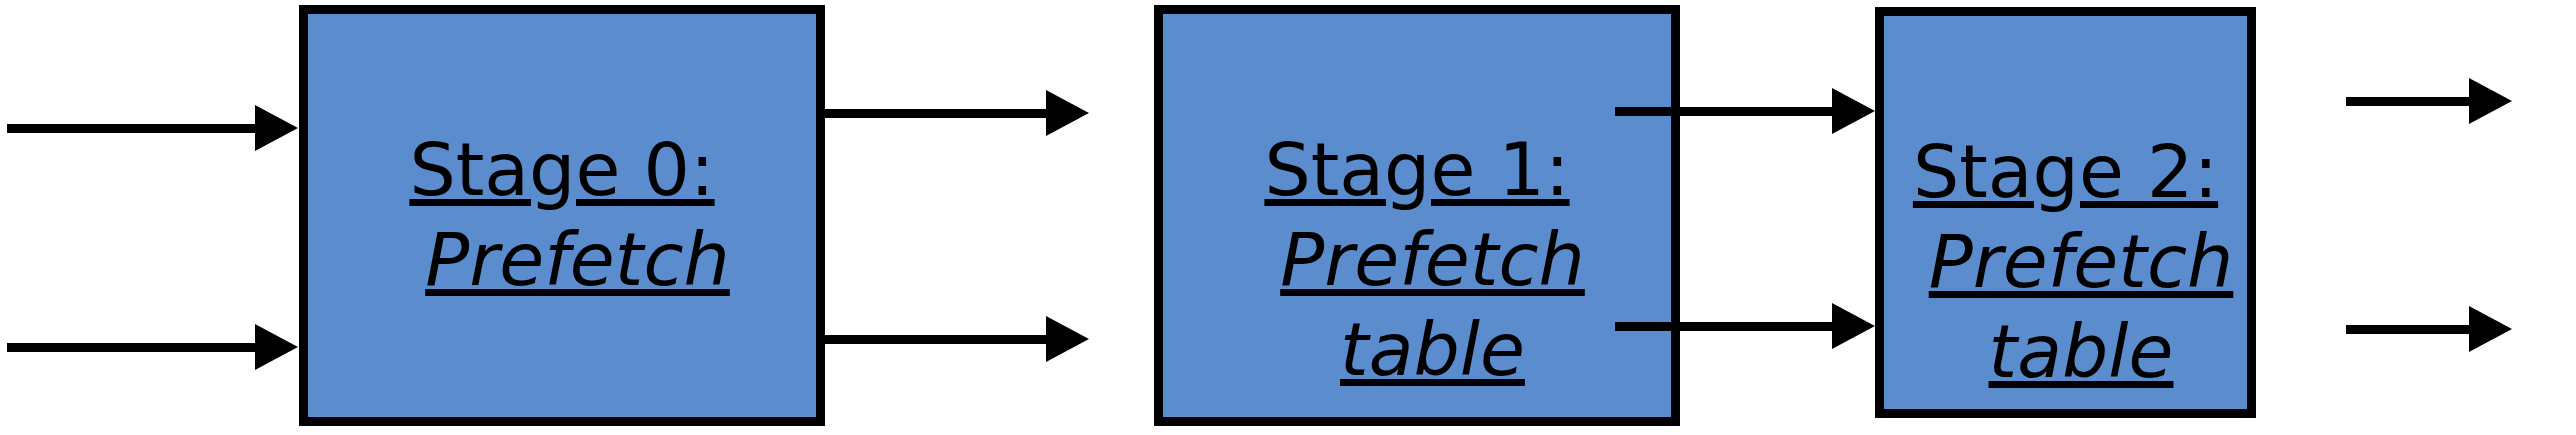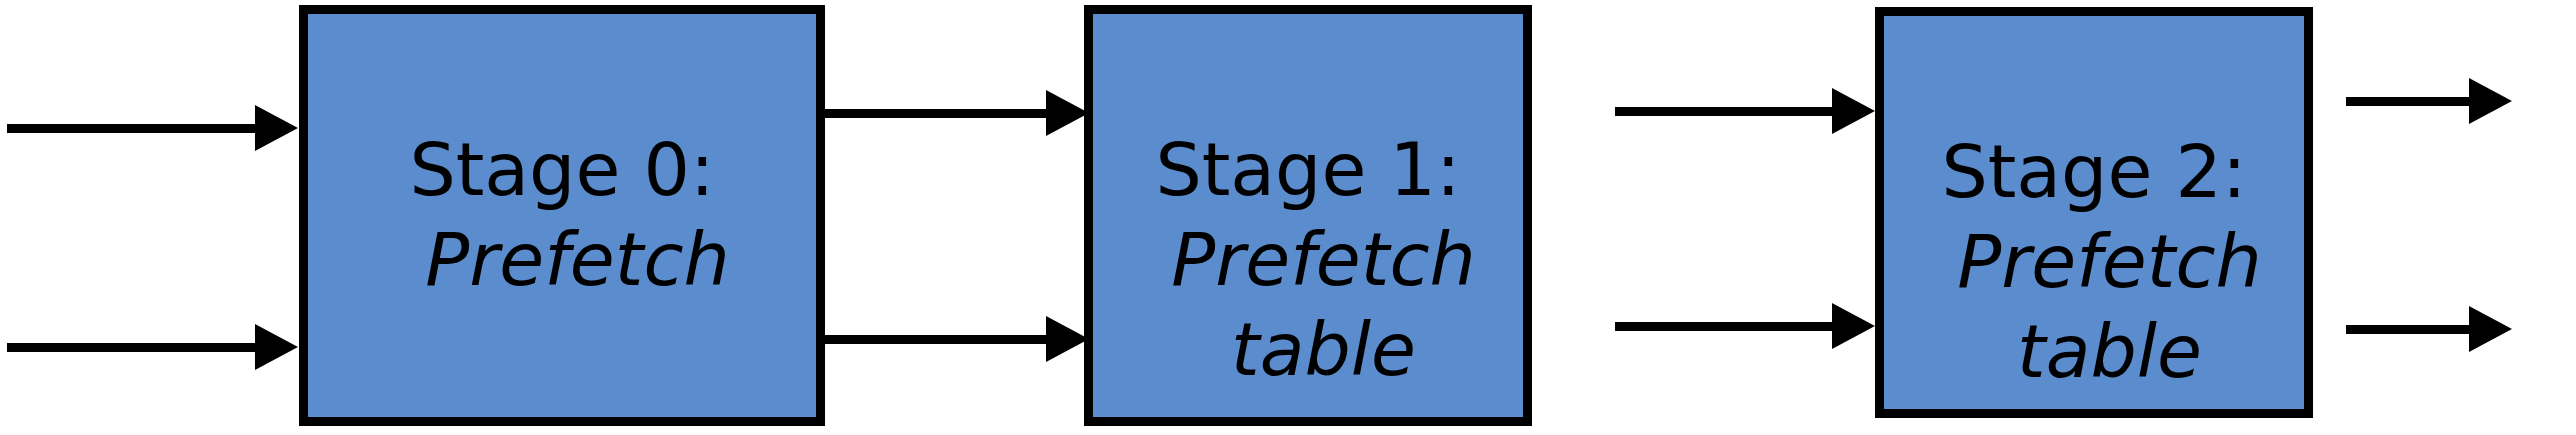--- a/index.html
+++ b/index.html
@@ -25,26 +25,27 @@
   .stage{
     position:absolute;
     box-sizing:border-box;
     background:var(--box-fill);
     border:9.8px solid var(--box-border);
     color:var(--text);
     text-align:center;
     font-size:73px;
     line-height:90px;
     padding-top:111px;
+    text-decoration:underline;
   }
   .stage .line{display:block;white-space:nowrap;}
   .stage .subtitle{font-style:italic;margin-left:31px;}
   #stage-0{left:299px;top:5.4px;width:526px;height:421px;}
-  #stage-1{left:1084px;top:5.4px;width:448px;height:421px;}
-  #stage-2{left:1875px;top:7.2px;width:438px;height:411px;}
+  #stage-1{left:1154px;top:5.4px;width:526px;height:421px;}
+  #stage-2{left:1875px;top:7.2px;width:381px;height:411px;}
   
   .arrow{position:absolute;height:46px;}
   .arrow .shaft{
     position:absolute;left:0;right:36px;top:19px;height:9px;
     background:var(--arrow);
   }
   .arrow .head{
     position:absolute;right:0;top:0;width:0;height:0;
     border-top:23px solid transparent;
     border-bottom:23px solid transparent;

